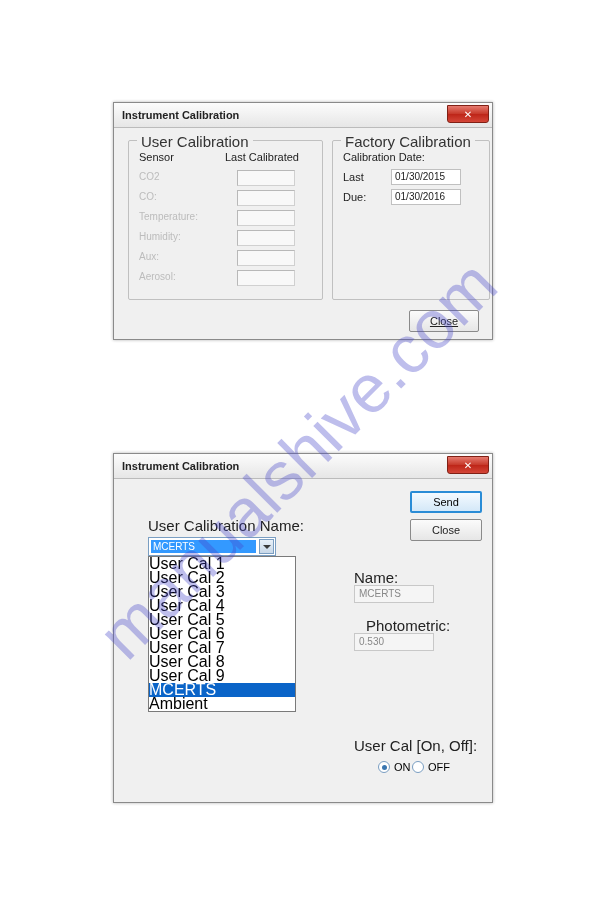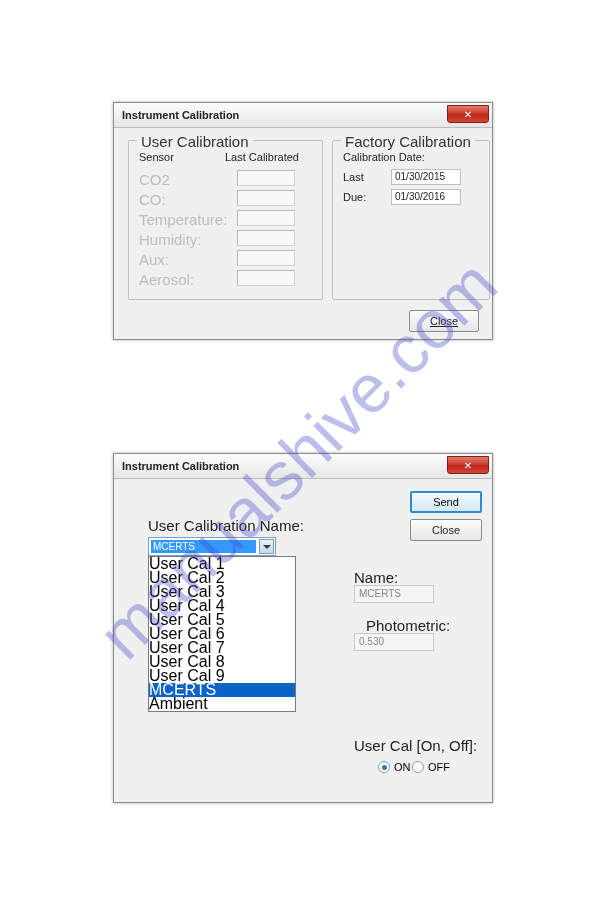--- a/index.html
+++ b/index.html
@@ -68,21 +68,21 @@
     top: -8px;
     left: 8px;
     background: #f0f0f0;
     padding: 0 4px;
     font-size: 15px;
     color: #333;
   }
   .gb-user { left: 14px; top: 12px; width: 195px; height: 160px; }
   .gb-factory { left: 218px; top: 12px; width: 158px; height: 160px; }
   .col-header { font-size: 11px; color: #222; position: absolute; }
-  .sensor-label { font-size: 15px; color: #bcbcbc; position: absolute; }
+  .sensor-label { font-size: 10px; color: #bcbcbc; position: absolute; }
   .readonly-field {
     position: absolute;
     width: 58px;
     height: 16px;
     background: #f8f8f8;
     border: 1px solid #d0d0d0;
     border-top-color: #b8b8b8;
     border-left-color: #b8b8b8;
   }
   .fact-label { position: absolute; font-size: 11px; color: #222; }

